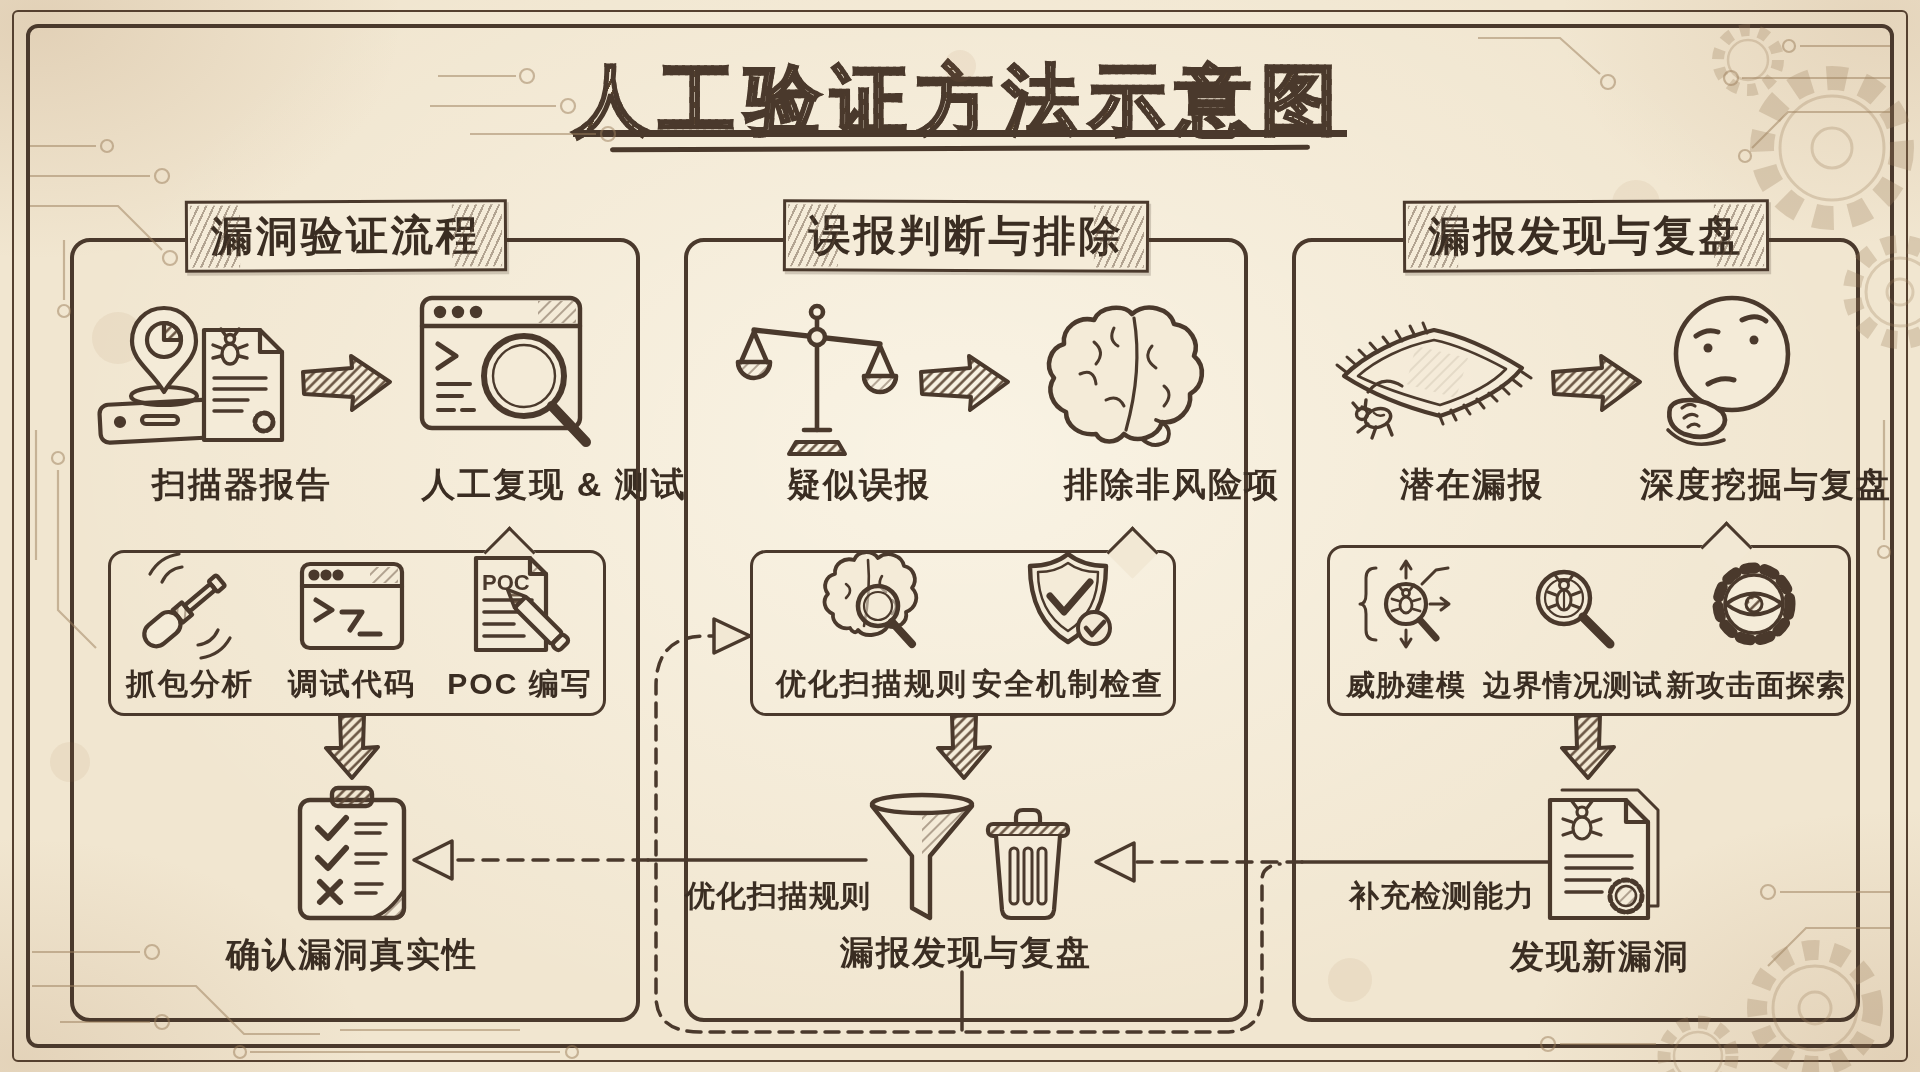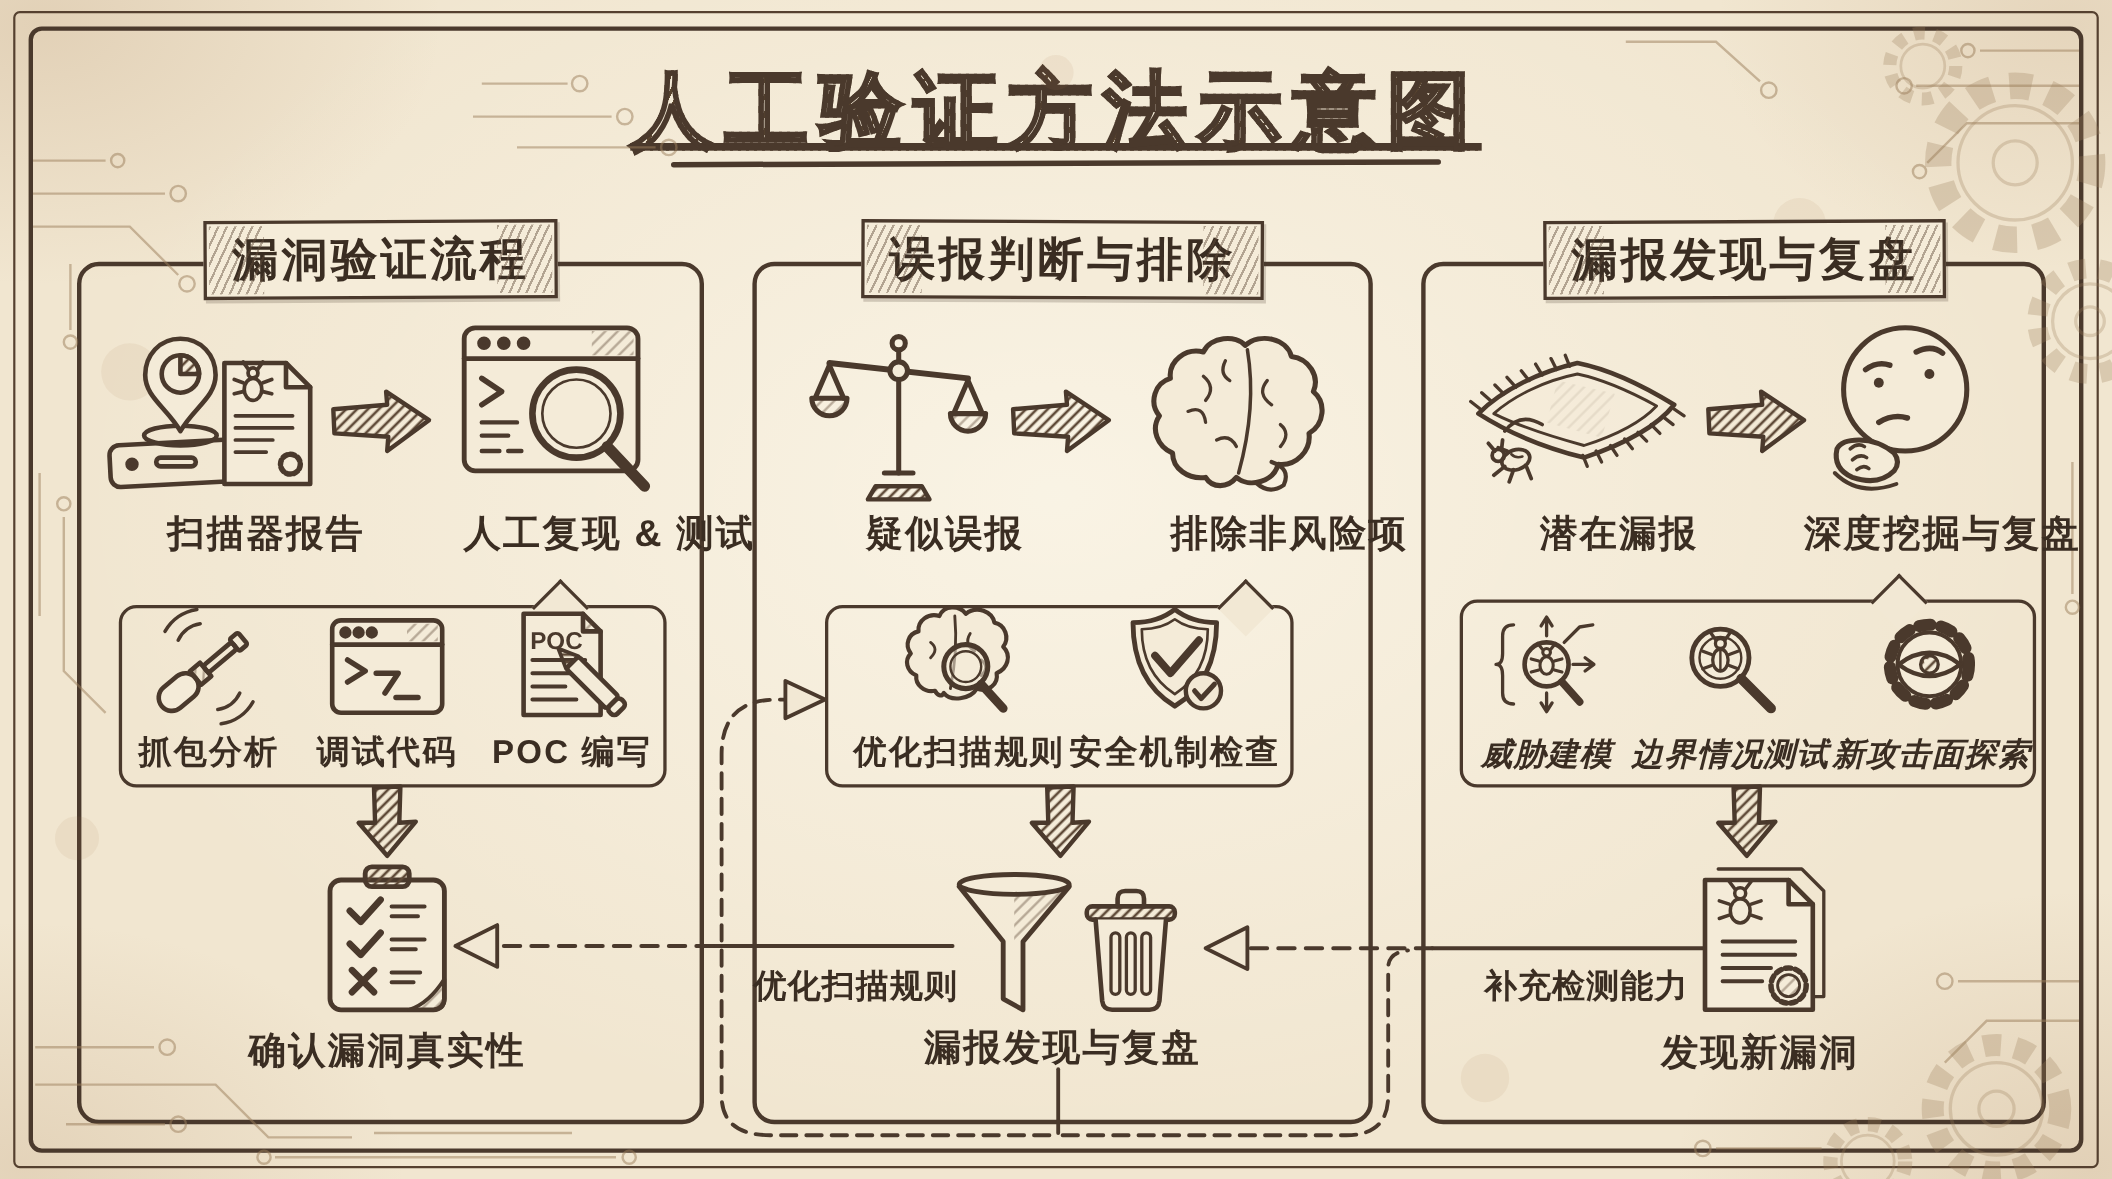--- a/index.html
+++ b/index.html
@@ -45,21 +45,21 @@
   .header-box::before{left:2px}
   .header-box::after{right:2px}
   .sub-box{position:absolute;border:3.5px solid #4a392c;border-radius:16px;z-index:4;}
   .notch{position:absolute;width:34px;height:34px;background:#f2e8d4;
     border-top:3.5px solid #4a392c;border-left:3.5px solid #4a392c;
     transform:rotate(45deg);top:-19px;}
   .label{position:absolute;transform:translateX(-50%);font-weight:bold;color:#3a2d22;
     white-space:nowrap;letter-spacing:2px;z-index:7;}
   .lbl-flow{font-size:34px;margin-left:44px;}
   .lbl-tool{font-size:30px;text-align:center;}
-  .lbl-tool-sm{font-size:29px;letter-spacing:1px;font-style:italic;}
+  .lbl-tool-sm{font-size:29px;letter-spacing:1px;}
   .lbl-result{font-size:34px;}
   .lbl-conn{font-size:30px;letter-spacing:1px;}
   .icon{position:absolute;overflow:visible;z-index:5;}
   .overlay{position:absolute;left:0;top:0;z-index:3;pointer-events:none;}
   .deco{position:absolute;left:0;top:0;z-index:1;pointer-events:none;}
 </style>
 </head>
 <body>
 
 <div class="canvas">

